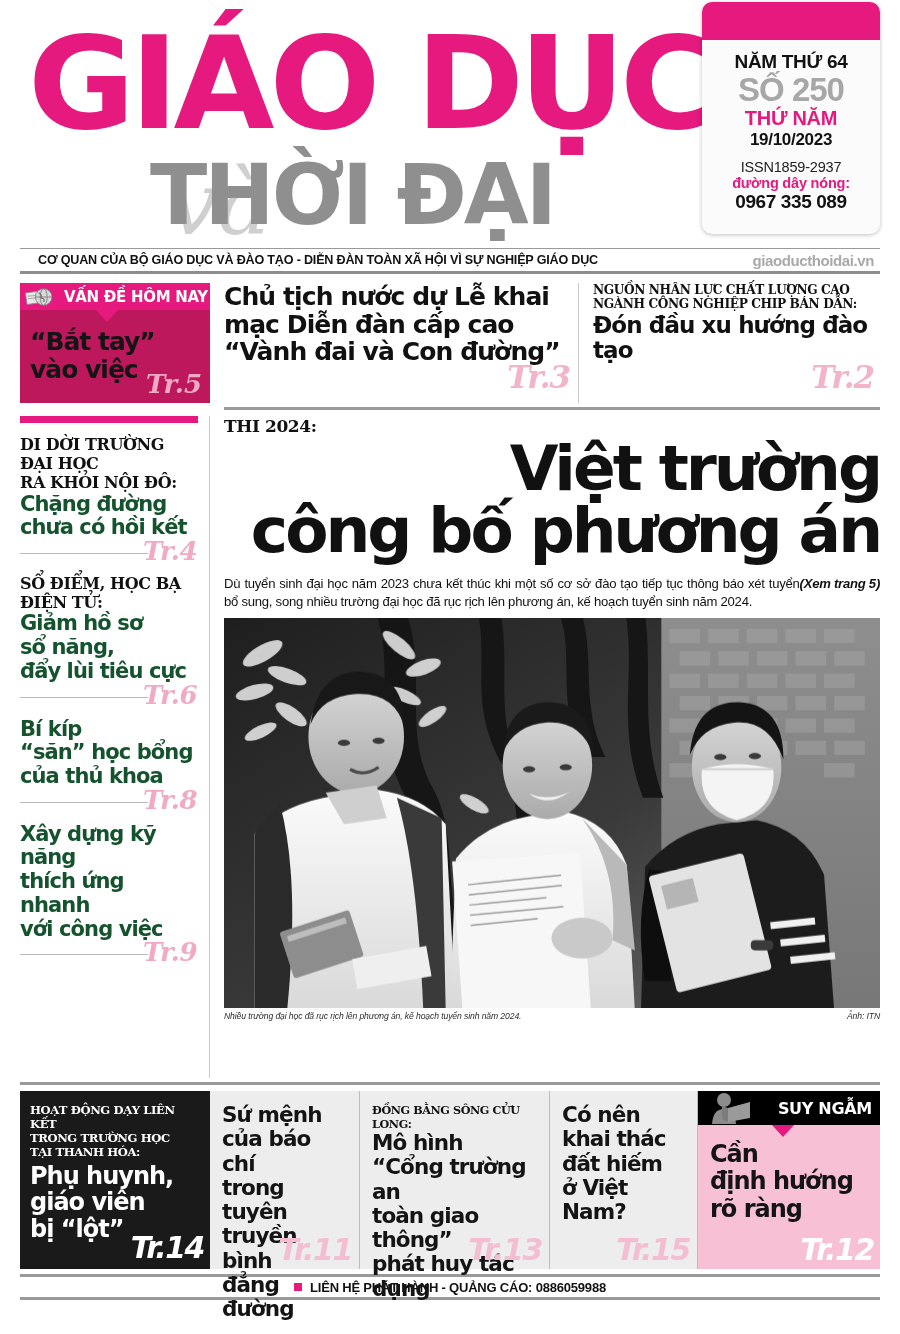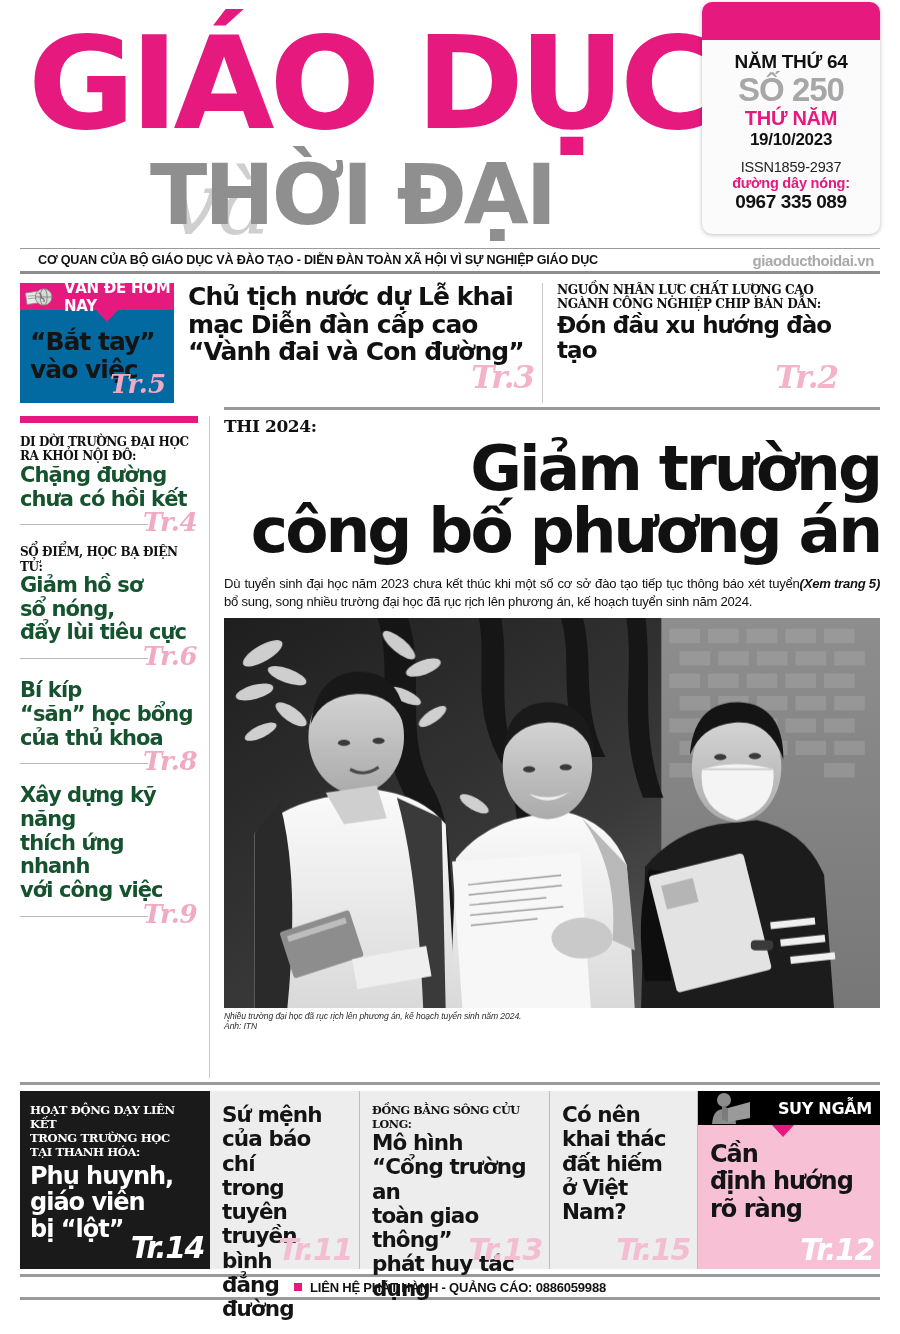--- a/index.html
+++ b/index.html
@@ -77,21 +77,21 @@
   }
   .tagline {
     font-weight:bold; font-size:12.6px; letter-spacing:-.2px; color:#111;
     padding-left:18px;
   }
   .site { font-weight:bold; font-size:15px; color:#a9a9a9; letter-spacing:-.4px; padding-right:6px;}
 
   
   .topstrip { display:flex; height:120px; margin-top:9px; }
   .vdh {
-    width:154px; position:relative; background:#0369a1;
+    width:190px; position:relative; background:#be185d;
   }
   .vdh-head {
     height:27px; background:#e5197e; display:flex; align-items:center; gap:5px; padding-left:5px;
     position:relative;
   }
   .vdh-head .globe {
     width:34px; height:20px; position:relative; flex:none;
   }
   .vdh-head .globe svg { display:block; }
   .vdh-label {
@@ -138,21 +138,21 @@
 
   
   .bodygrid { display:flex; margin-top:6px; height:662px; }
 
   
   .rail { width:190px; border-right:1.5px solid #c9c9c9; padding-right:10px; }
   .rail-top-bar { height:7px; background:#e5197e; width:178px; margin-bottom:12px; }
   .rail-item { position:relative; padding-bottom:4px; }
   .rail-kicker {
     font-family:"DejaVu Serif", serif; font-weight:bold;
-    font-size:12px; line-height:1.2; letter-spacing:-.4px; color:#111;
+    font-size:16px; line-height:1.2; letter-spacing:-.4px; color:#111;
   }
   .rail-title {
     font-family:"DejaVu Sans", sans-serif; font-weight:bold;
     font-size:21px; line-height:1.13; letter-spacing:-.9px; color:#14532d;
   }
   .rail-foot { position:relative; height:30px; }
   .rail-foot .line {
     position:absolute; left:0; top:13px; width:128px; border-top:1px solid #b9b9b9;
   }
   .rail-page {
@@ -180,21 +180,21 @@
   }
   .main-deck .xem { font-style:italic; font-weight:bold; float:right; }
 
   .photo {
     margin-top:8px; width:100%; height:390px; position:relative; overflow:hidden;
     background:#2a2a2a;
   }
   .photo svg { display:block; width:100%; height:100%; }
   .photo-cap {
     display:flex; justify-content:space-between; align-items:baseline;
-    font-size:8.6px; font-style:italic; color:#2c2c2c; padding-top:3px; letter-spacing:-.1px;flex-direction:column;
+    font-size:8.6px; font-style:italic; color:#2c2c2c; padding-top:3px; letter-spacing:-.1px;
   }
 
   
   .botwrap { margin-top:4px; border-top:3px solid #9a9a9a; padding-top:6px; }
   .botstrip { display:flex; height:178px; }
   .bs { position:relative; }
   .bs-black {
     width:190px; background:#1a1a1a; color:#fff; padding:12px 10px 0 10px;
   }
   .bs-black .k {
@@ -342,21 +342,21 @@
 chưa có hồi kết</div>
         <div class="rail-foot">
           <div class="line"></div>
           <div class="rail-page">Tr.4</div>
         </div>
       </div>
 
       <div class="rail-item">
         <div class="rail-kicker" style="white-space:pre-line">SỔ ĐIỂM, HỌC BẠ ĐIỆN TỬ:</div>
         <div class="rail-title" style="white-space:pre-line">Giảm hồ sơ
-sổ nóng,
+sổ năng,
 đẩy lùi tiêu cực</div>
         <div class="rail-foot">
           <div class="line"></div>
           <div class="rail-page">Tr.6</div>
         </div>
       </div>
 
       <div class="rail-item">
         <div class="rail-title" style="white-space:pre-line">Bí kíp
 “săn” học bổng
@@ -374,21 +374,21 @@
         <div class="rail-foot">
           <div class="line"></div>
           <div class="rail-page">Tr.9</div>
         </div>
       </div>
     </div>
 
     <div class="main">
       <div class="main-kicker">THI 2024:</div>
       <div class="main-head">
-        <span class="l1">Giảm trường</span>
+        <span class="l1">Việt trường</span>
         <span class="l2">công bố phương án</span>
       </div>
       <div class="main-deck">
         <span class="xem">(Xem trang 5)</span>
         <span>Dù tuyển sinh đại học năm 2023 chưa kết thúc khi một số cơ sở đào tạo tiếp tục thông báo xét tuyển bổ sung, song nhiều trường đại học đã rục rịch lên phương án, kế hoạch tuyển sinh năm 2024.</span>
       </div>
 
       <div class="photo">
         <svg viewBox="0 0 645 390" preserveAspectRatio="xMidYMid slice">
           <defs>

